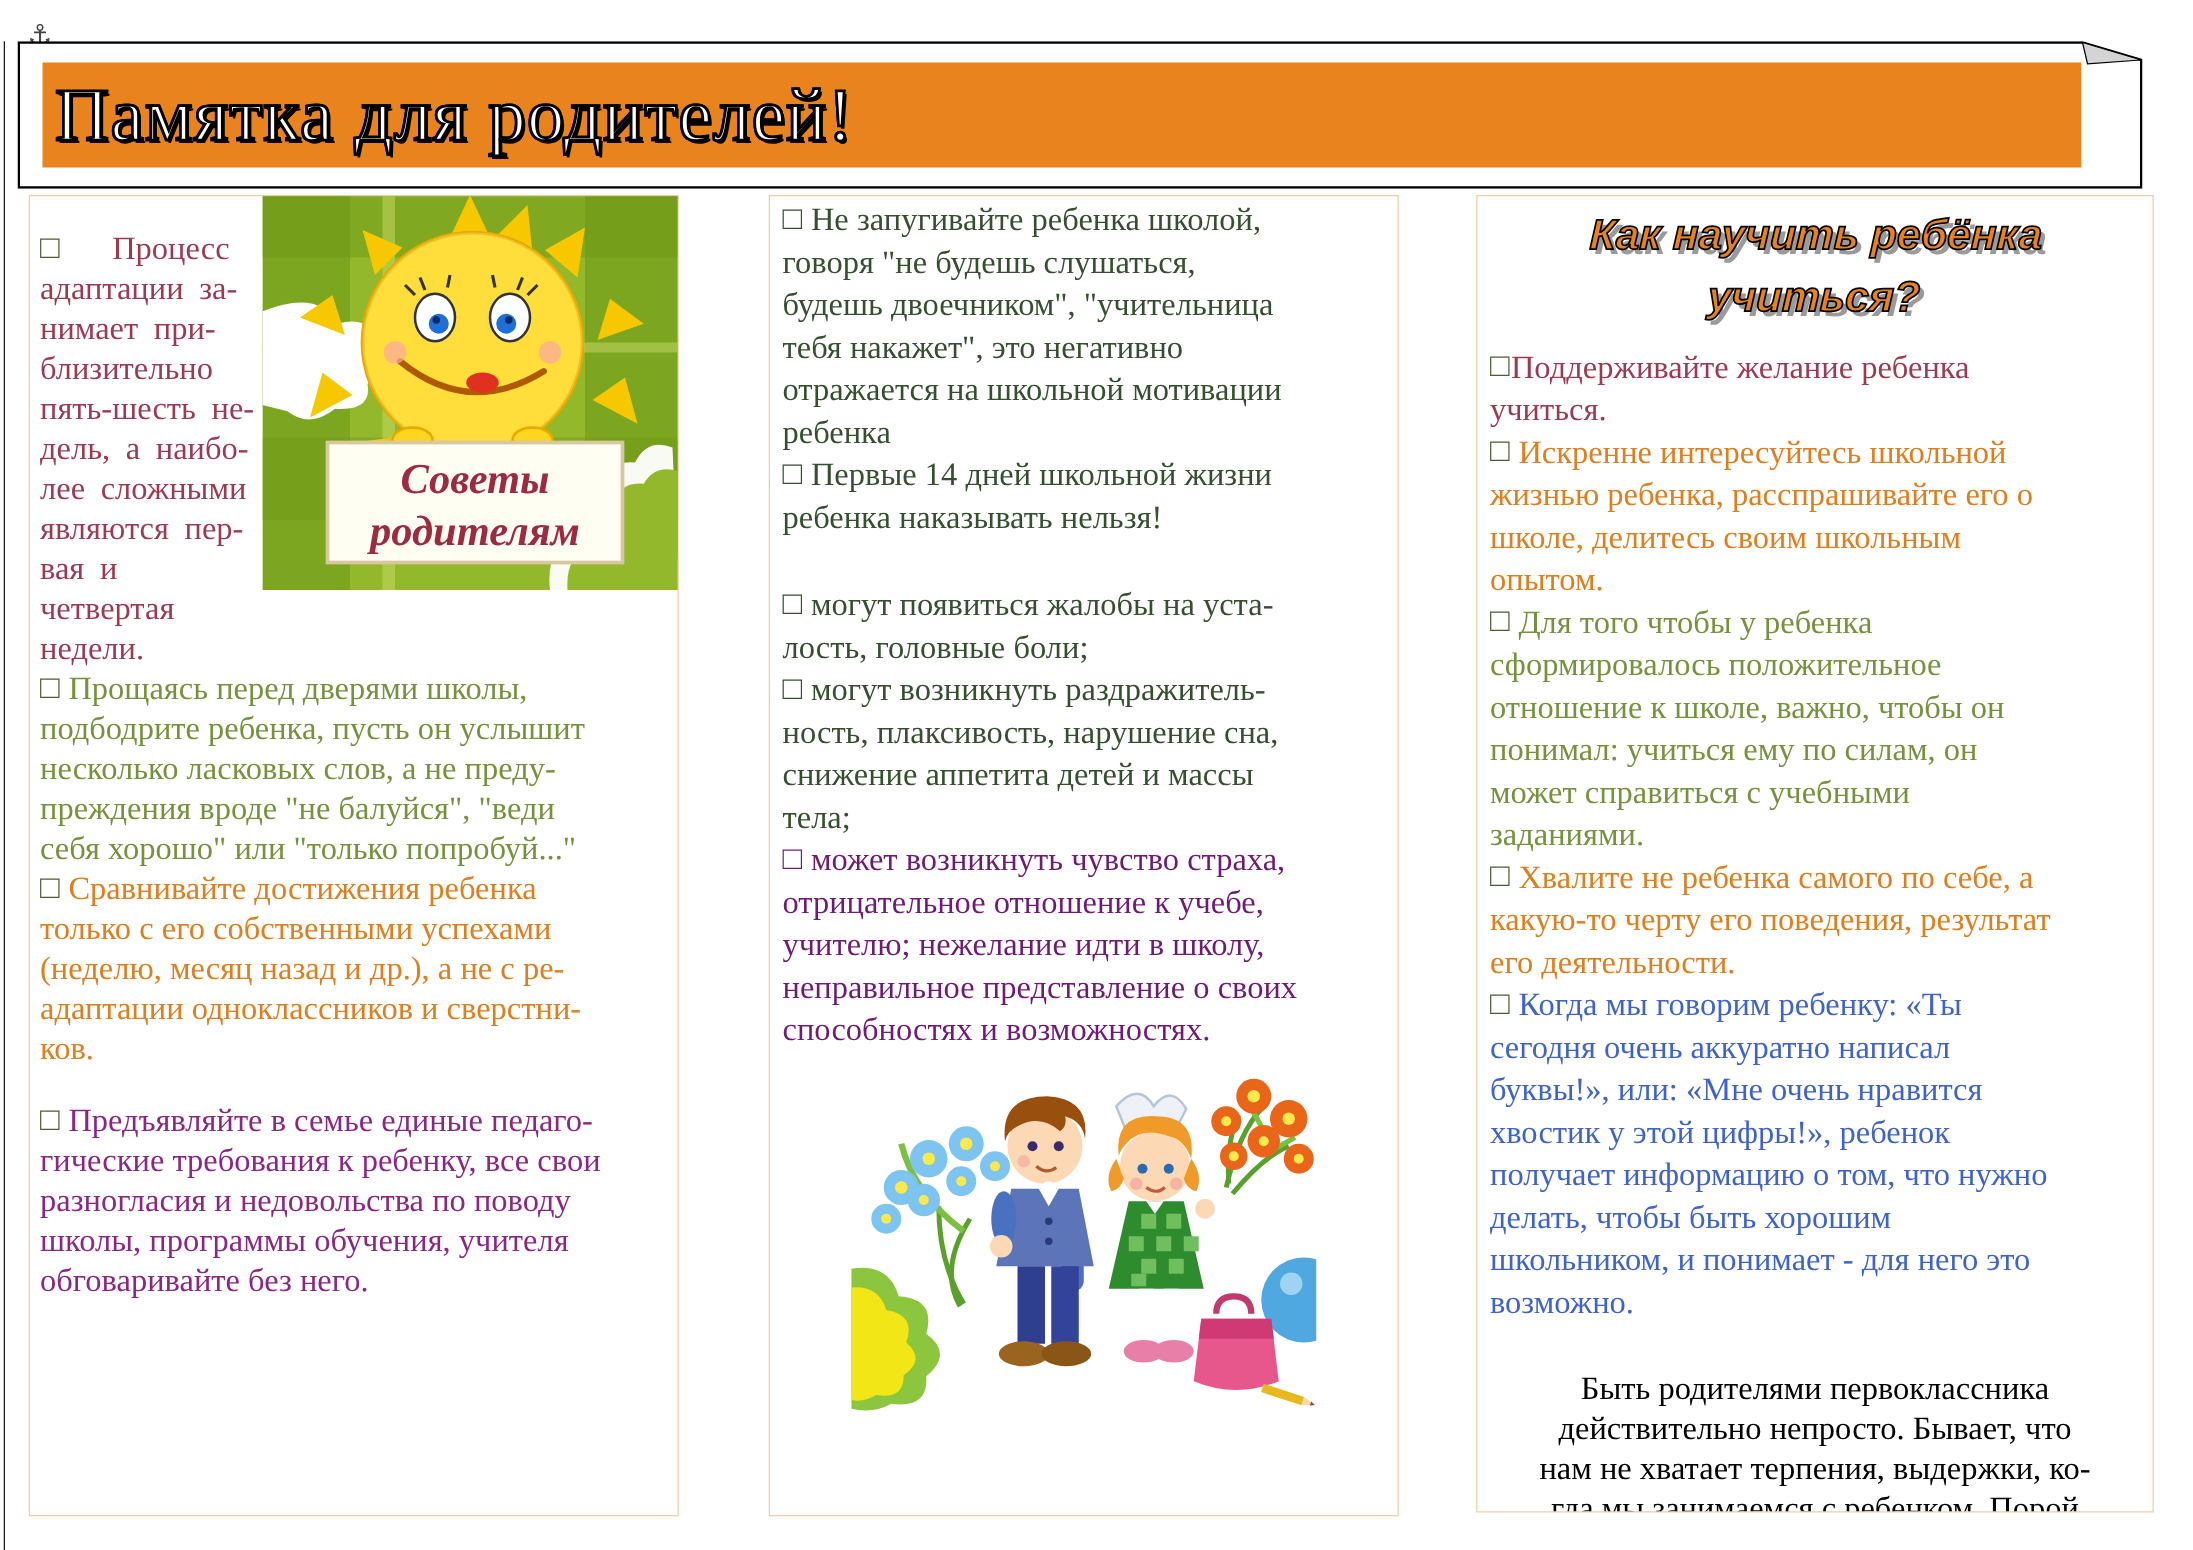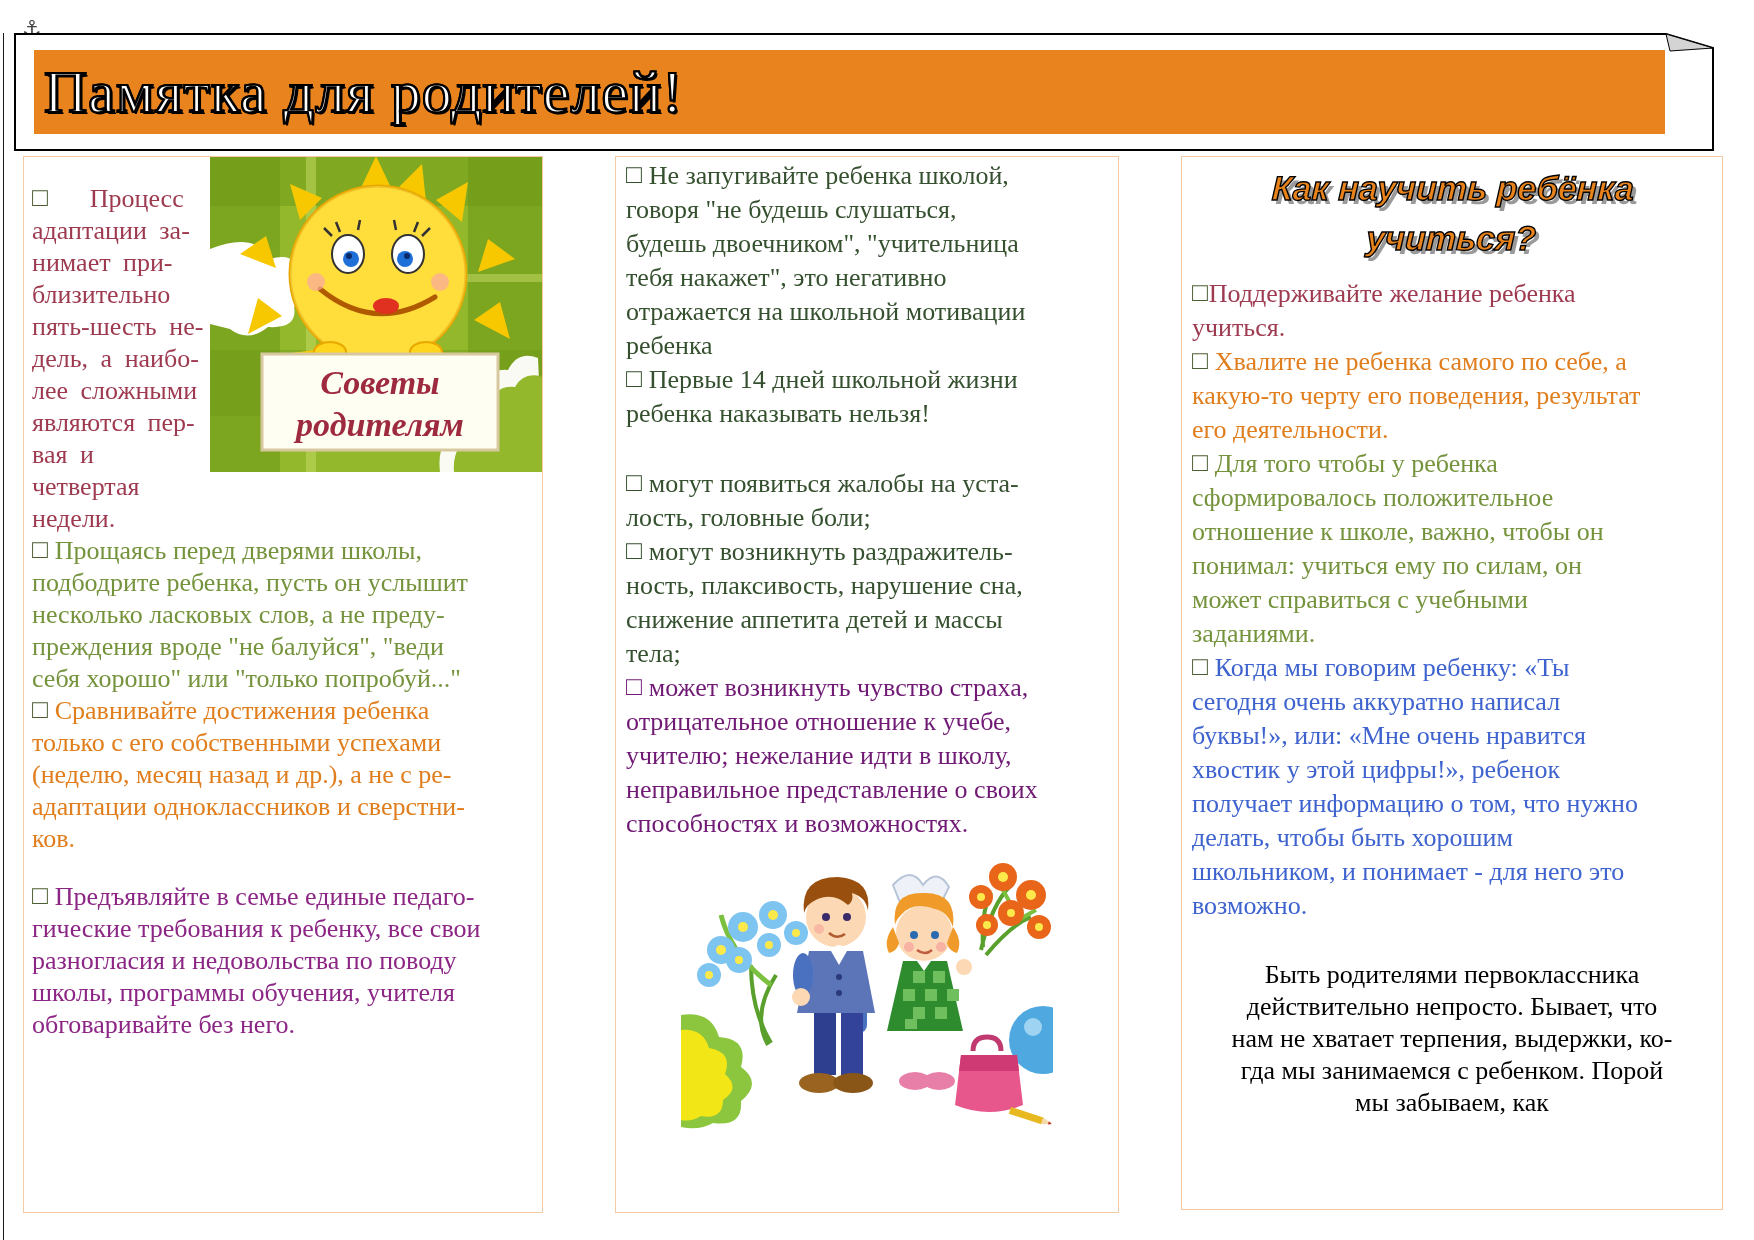--- a/index.html
+++ b/index.html
@@ -322,34 +322,40 @@
 
   <div class="col col3">
 
     <div class="wordart" style="color: rgb(232, 130, 27);">Как научить ребёнка учиться?</div>
 
     <div class="para c3p1" style="color: rgb(158, 58, 80);">
       <span class="bullet tight" style="color: rgb(78, 94, 52);">□</span><span class="lines">Поддерживайте желание ребенка
 учиться.</span>
     </div>
 
-
     <div class="para" style="color: rgb(224, 125, 28);">
-      <span class="bullet" style="color: rgb(78, 94, 52);">□</span><span class="lines">Хвалите не ребенка самого по себе, а
-какую-то черту его поведения, результат
-его деятельности.</span>
+      <span class="bullet" style="color: rgb(78, 94, 52);">□</span><span class="lines">Искренне интересуйтесь школьной
+жизнью ребенка, расспрашивайте его о
+школе, делитесь своим школьным
+опытом.</span>
     </div>
 
     <div class="para" style="color: rgb(117, 147, 60);">
       <span class="bullet" style="color: rgb(78, 94, 52);">□</span><span class="lines">Для того чтобы у ребенка
 сформировалось положительное
 отношение к школе, важно, чтобы он
 понимал: учиться ему по силам, он
 может справиться с учебными
 заданиями.</span>
+    </div>
+
+    <div class="para" style="color: rgb(224, 125, 28);">
+      <span class="bullet" style="color: rgb(78, 94, 52);">□</span><span class="lines">Хвалите не ребенка самого по себе, а
+какую-то черту его поведения, результат
+его деятельности.</span>
     </div>
 
     <div class="para" style="color: rgb(62, 99, 206);">
       <span class="bullet" style="color: rgb(78, 94, 52);">□</span><span class="lines">Когда мы говорим ребенку: «Ты
 сегодня очень аккуратно написал
 буквы!», или: «Мне очень нравится
 хвостик у этой цифры!», ребенок
 получает информацию о том, что нужно
 делать, чтобы быть хорошим
 школьником, и понимает - для него это

